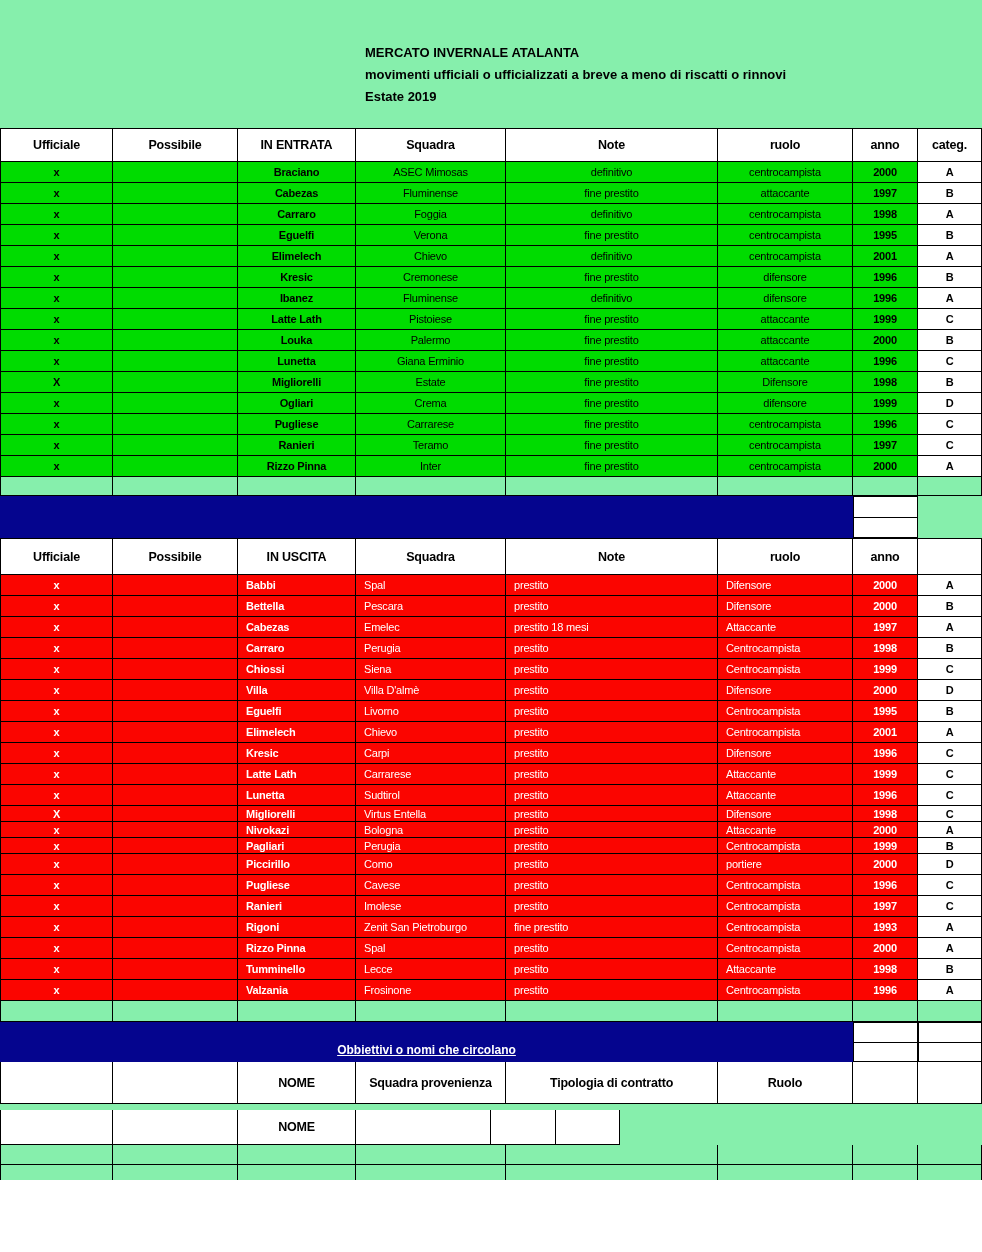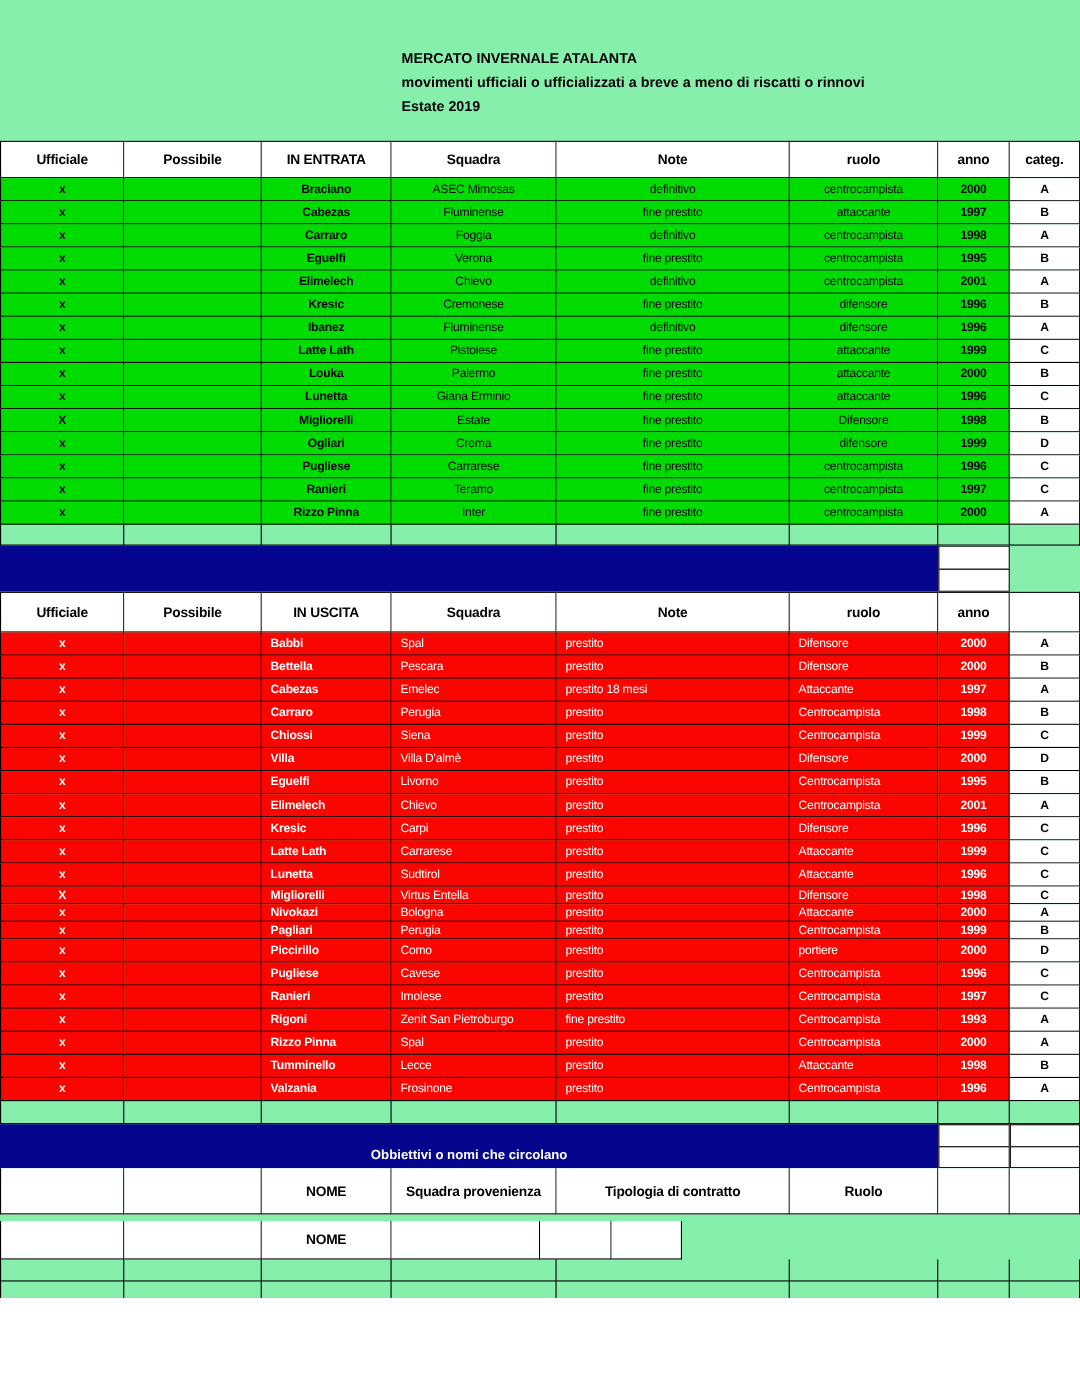--- a/index.html
+++ b/index.html
@@ -17,21 +17,21 @@
   .bt .c{border-top:1px solid #000;}
   .w0{width:113px}.w1{width:125px}.w2{width:118px}.w3{width:150px}
   .w4{width:212px}.w5{width:135px}.w6{width:65px}.w7{width:64px}
   .hdr .c{font-size:12.5px;font-weight:bold;background:#fff;}
   .bold{font-weight:bold;}
   .left{justify-content:flex-start;padding-left:8px;}
   .g{background:var(--green);color:#000;}
   .r{background:var(--red);color:#fff;}
   .categ{background:#fff;color:#000;font-weight:bold;}
   .bandrow{display:flex;}
-  .navy{background:var(--navy);}
+  .navy{background:var(--navy);text-decoration:underline;}
   .steel{background:var(--steel);}
   .sidecol{width:65px;display:flex;flex-direction:column;}
   .sidecell{box-sizing:border-box;flex:1;border:1px solid #000;background:#fff;}
   .sidecell + .sidecell{margin-top:-1px;}
   .side-h{width:64px;}
   .navy-label{color:#fff;font-weight:bold;font-size:12px;display:flex;
               align-items:flex-end;justify-content:center;padding-bottom:5px;box-sizing:border-box;}
   .steel .c2{border-right:1px solid #fff;box-sizing:border-box;display:flex;align-items:center;}
   .steel-label{color:#fff;font-weight:bold;font-size:12.5px;padding-left:133px;white-space:nowrap;}
 </style>

